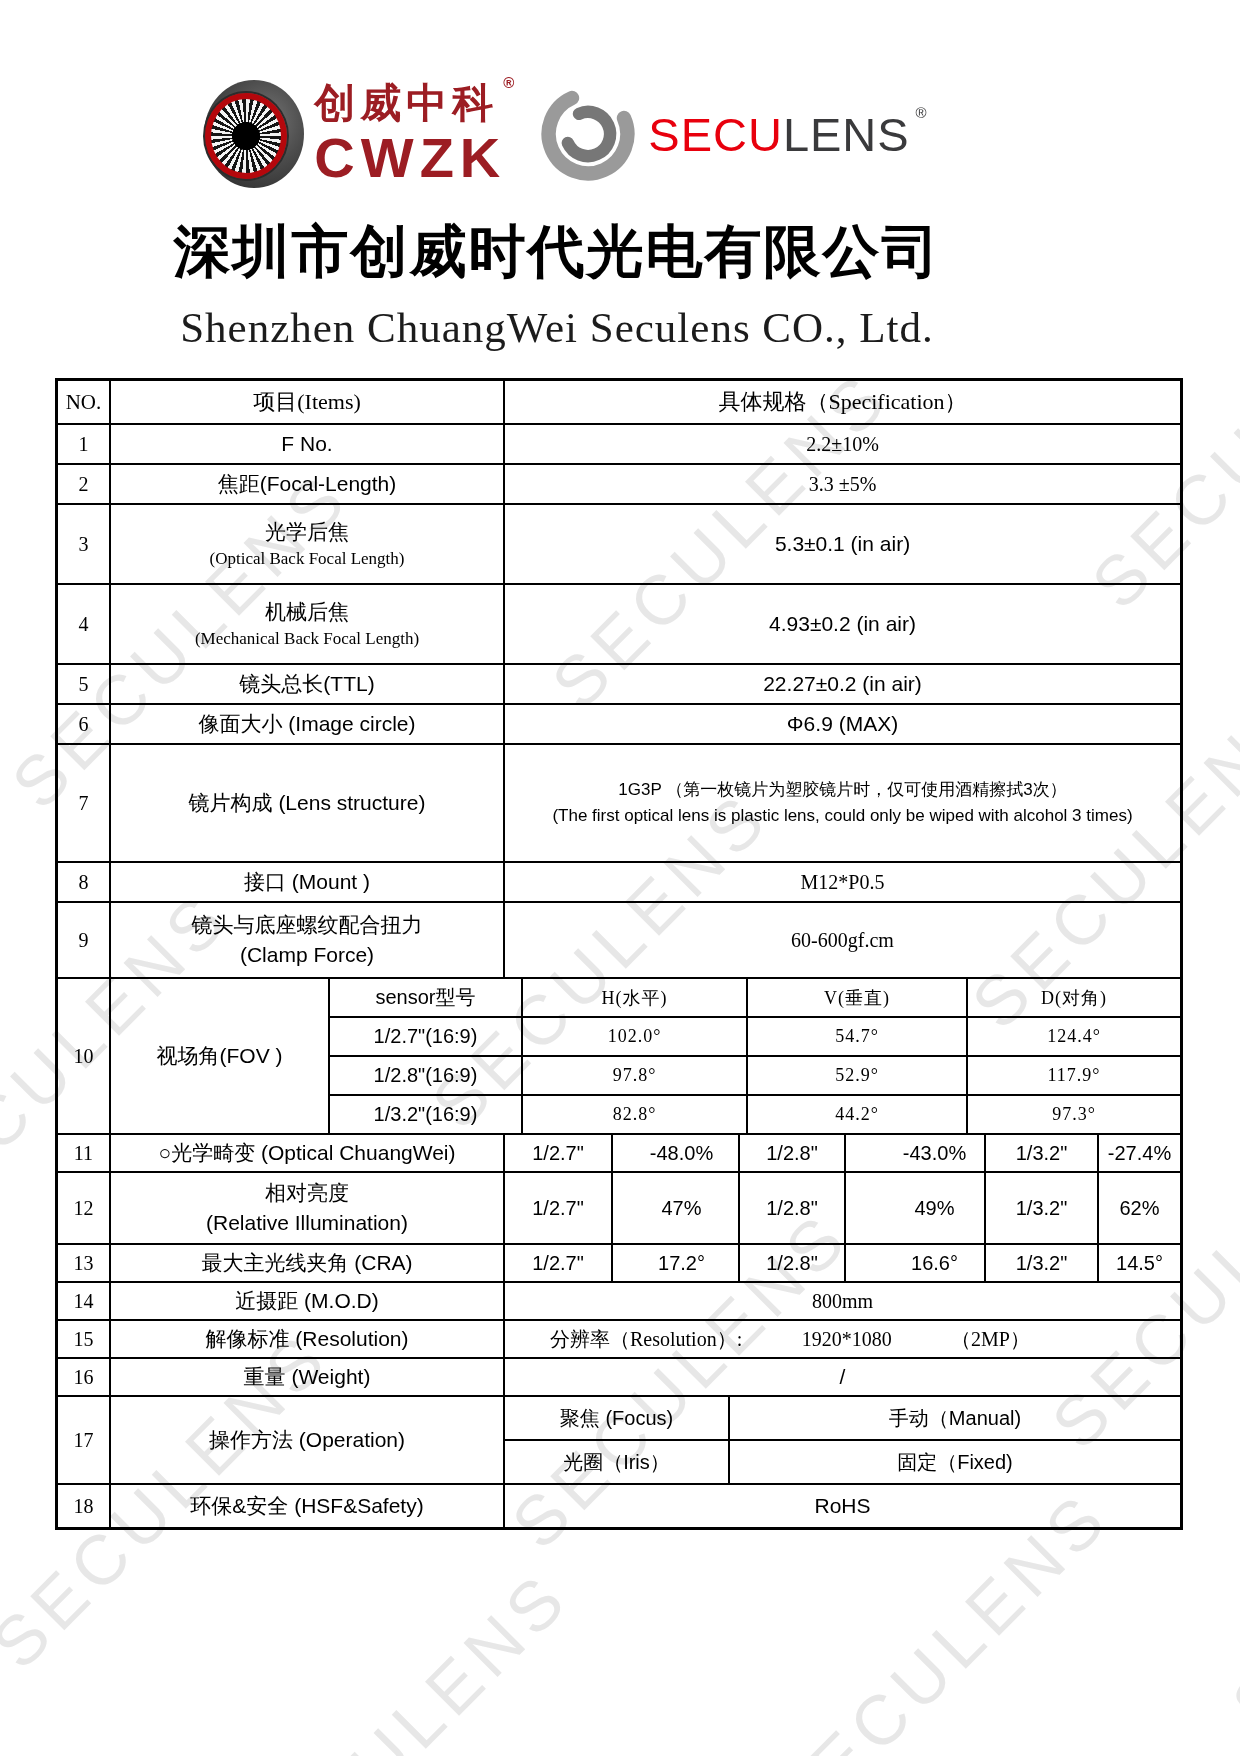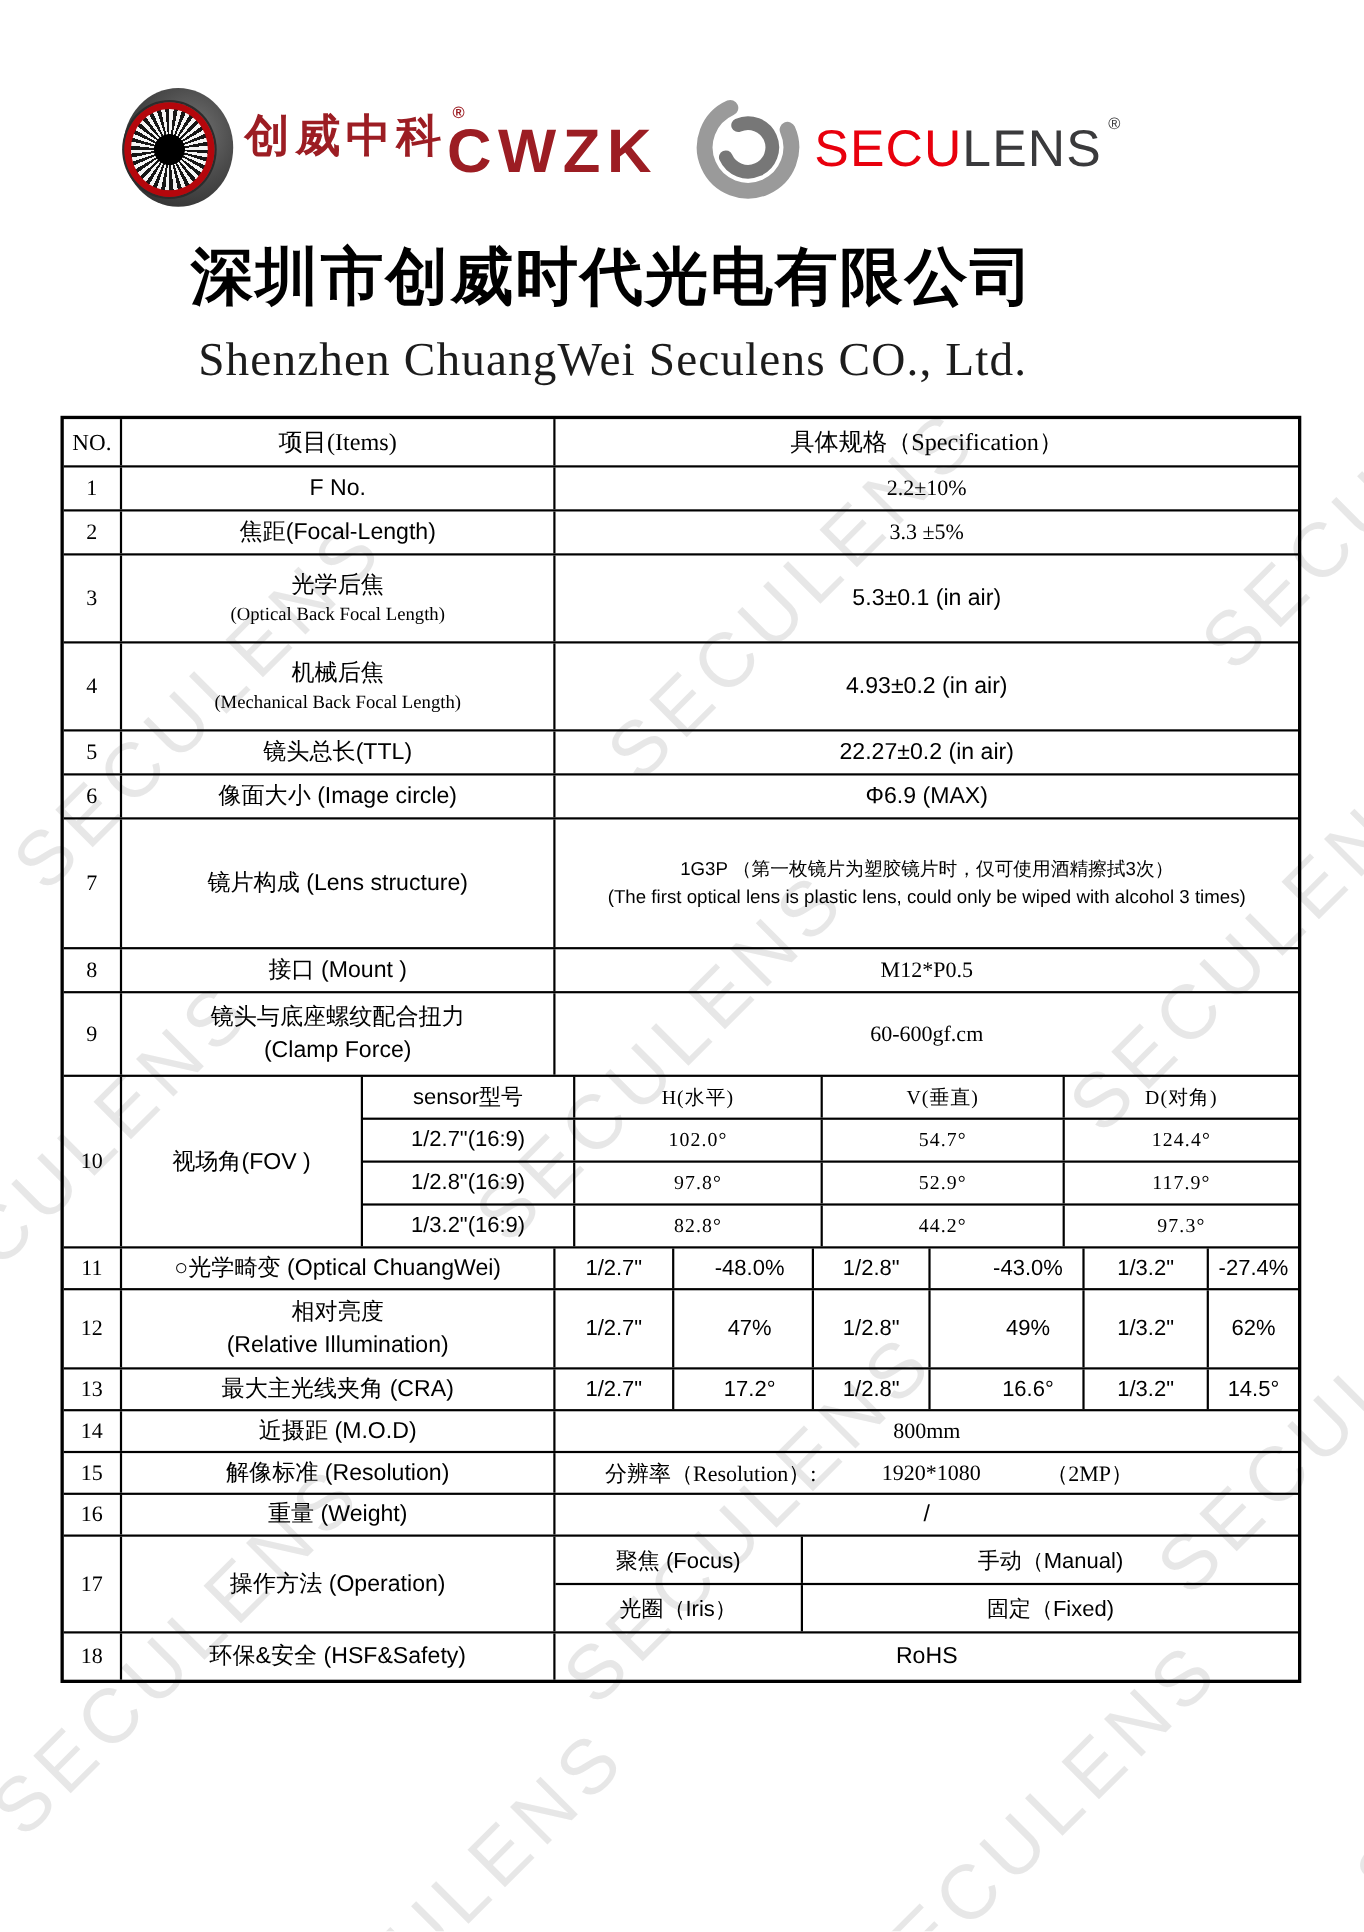--- a/index.html
+++ b/index.html
@@ -12,21 +12,21 @@
   
   .header{position:relative;z-index:1;width:1114px;margin:0;text-align:center;}
   .logos{display:flex;justify-content:center;align-items:center;gap:34px;padding-top:80px;}
   .cwzk{display:flex;align-items:center;gap:10px;}
   .lens-ball{width:100px;height:108px;border-radius:50%;position:relative;flex:none;
              background:radial-gradient(ellipse at 62% 38%,#757575 0%,#4c4c4c 45%,#232323 100%);}
   .lens-face{position:absolute;left:1px;top:13px;width:70px;height:74px;border-radius:50%;
              border:6px solid #b5070c;box-shadow:0 0 0 2px #2c2c2c;
              background:radial-gradient(circle,#000 27%,rgba(0,0,0,0) 28%),
                         repeating-conic-gradient(#f4f4f4 0deg 6deg,#161616 6deg 12deg);}
-  .cwzk-text{display:flex;align-items:flex-start;line-height:1;}
+  .cwzk-text{display:flex;flex-direction:column;align-items:flex-start;line-height:1;}
   .cwzk-cn{font-size:41px;font-weight:bold;color:#9c1d23;letter-spacing:5px;position:relative;}
   .cwzk-cn .reg{font-size:15px;position:absolute;top:-8px;right:-16px;letter-spacing:0;}
   .cwzk-abbr{font-size:56px;font-weight:800;color:#9c1d23;letter-spacing:6px;margin-top:6px;}
   .seculens{display:flex;align-items:center;gap:12px;}
   .swirl{width:96px;height:100px;flex:none;}
   .sec-word{font-size:47px;font-weight:500;letter-spacing:1px;position:relative;line-height:1;}
   .sec-red{color:#e8000d;}
   .sec-gray{color:#3a3a3c;}
   .sec-word .reg{font-size:15px;position:absolute;top:-6px;right:-18px;color:#3a3a3c;}
   .company-cn{margin-top:26px;font-size:57px;font-weight:900;letter-spacing:2px;color:#000;}

